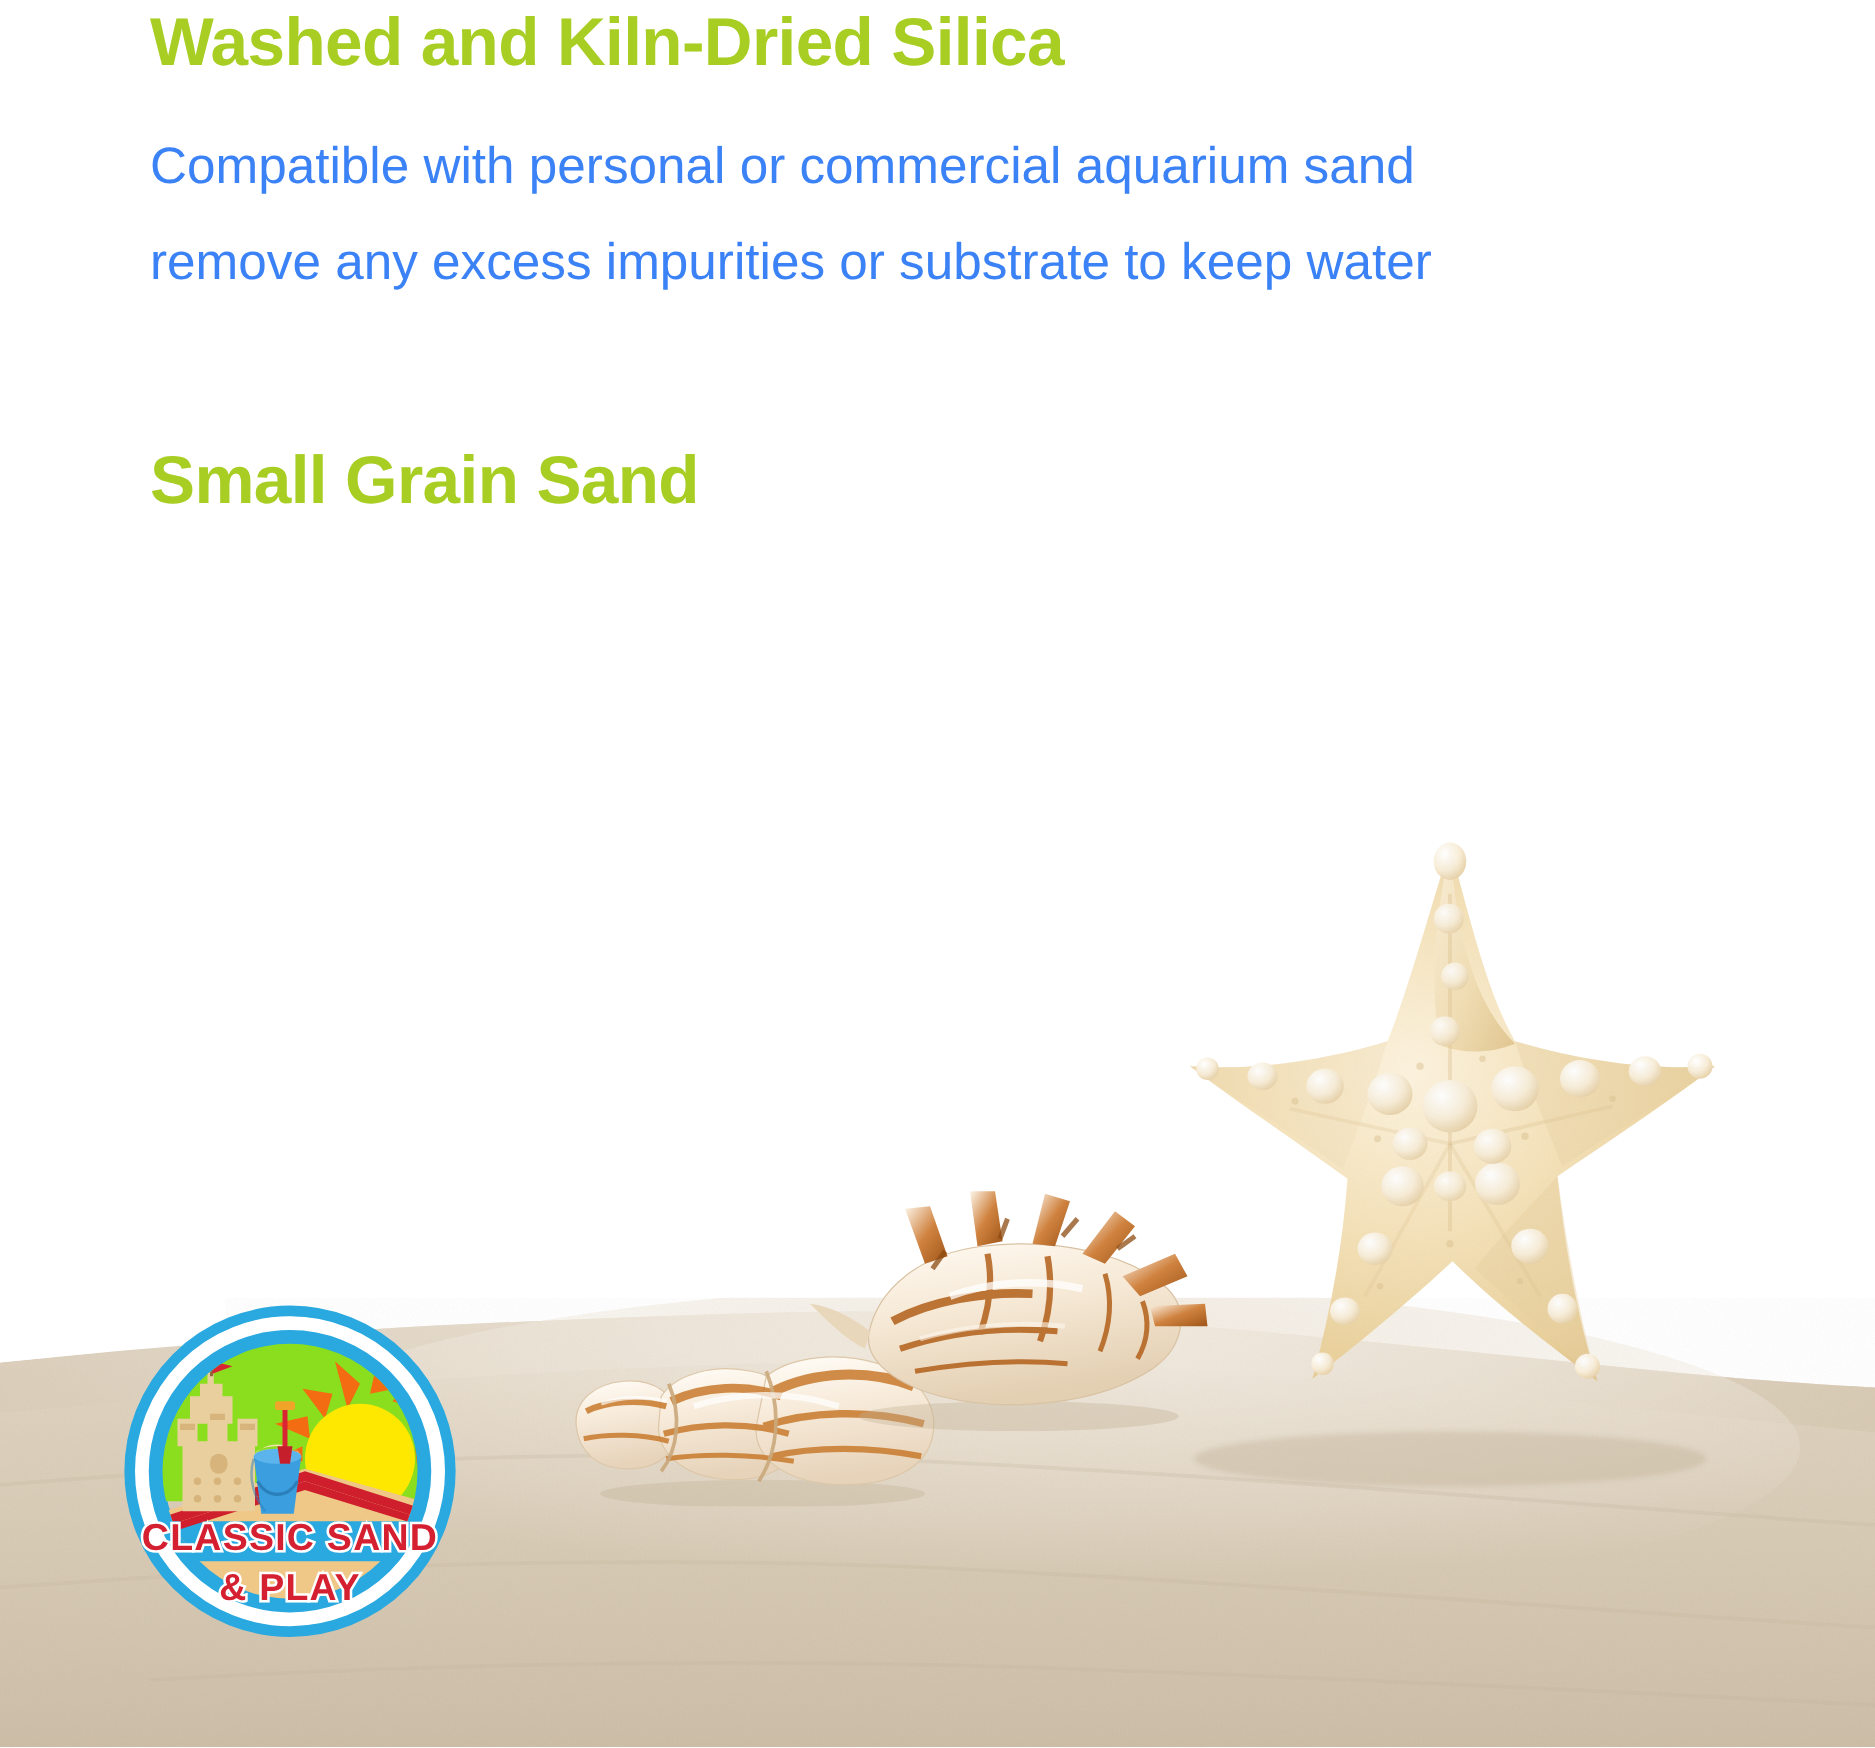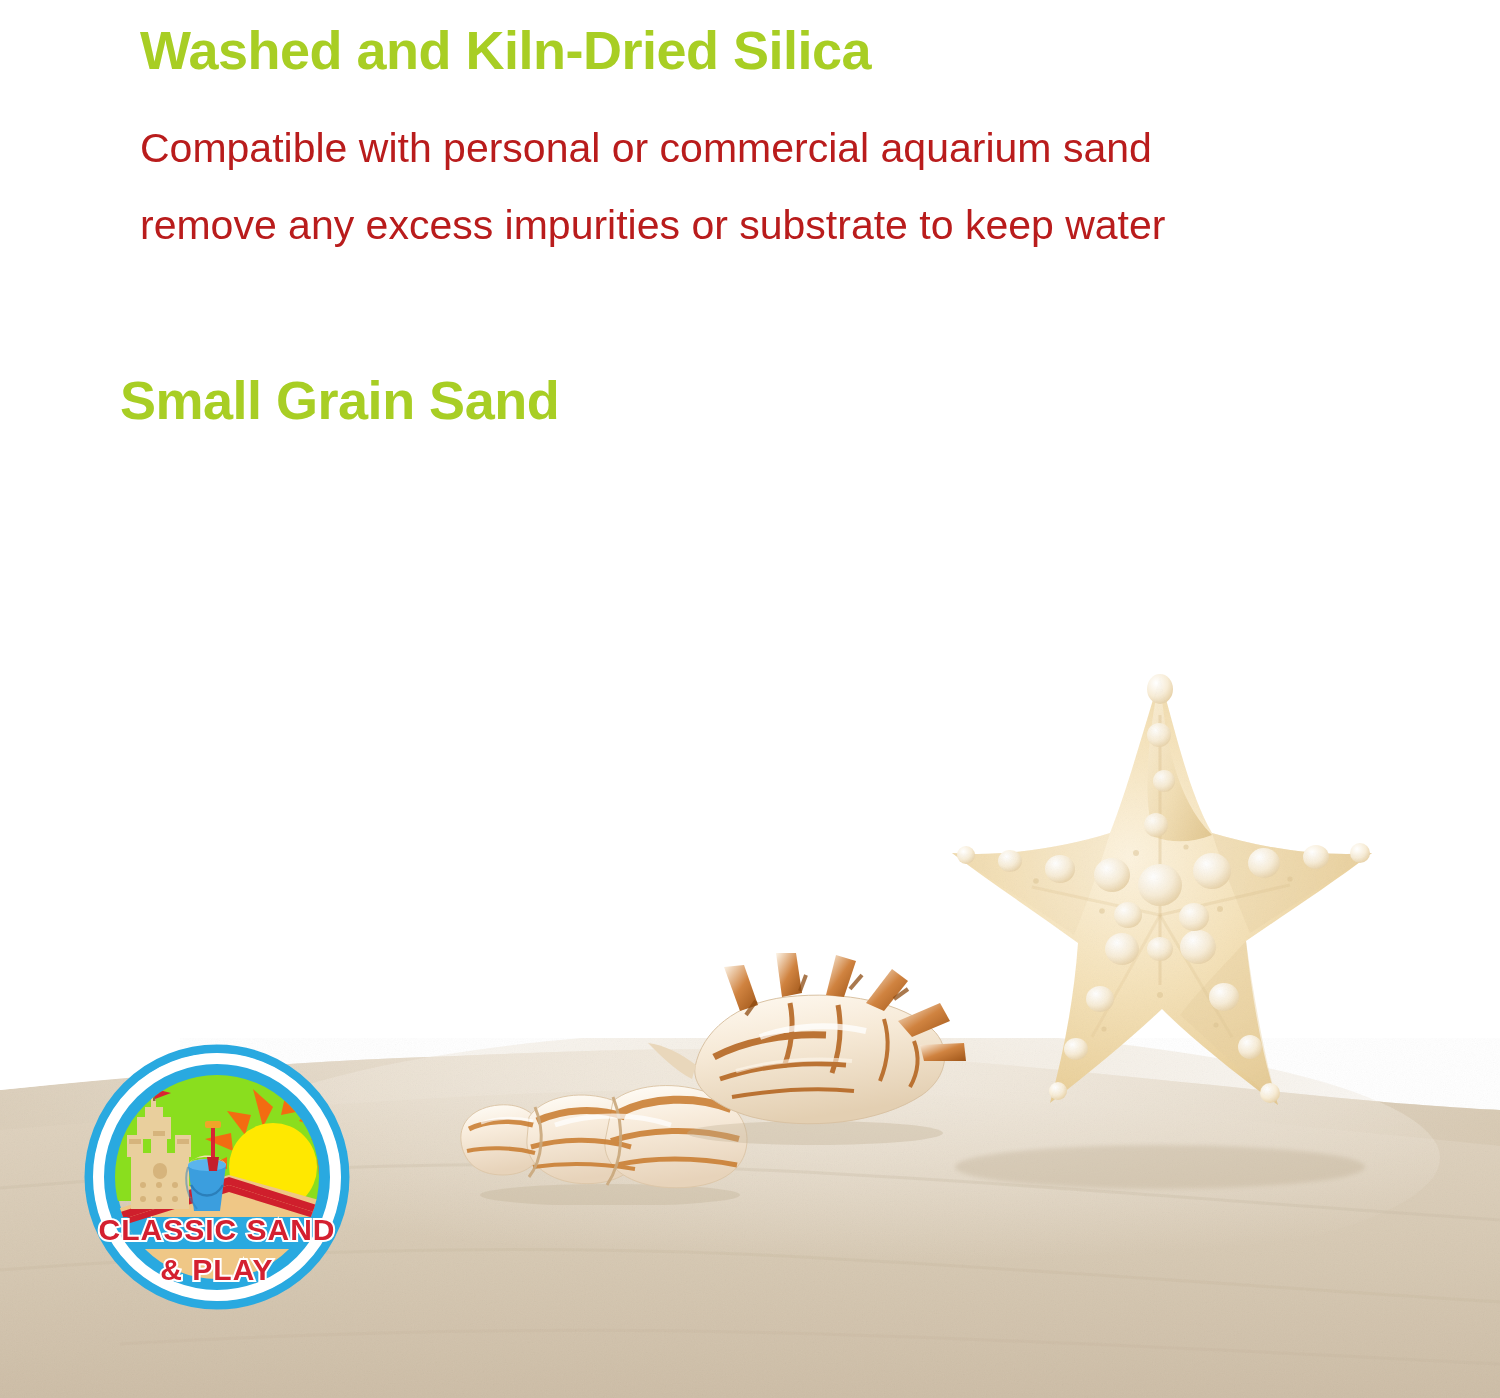--- a/index.html
+++ b/index.html
@@ -33,26 +33,26 @@
     letter-spacing: -0.5px;
     color: #a8ce24;
     margin: 0;
     white-space: nowrap;
   }
   .body-text {
     font-family: "Liberation Sans", sans-serif;
     font-weight: normal;
     font-size: 41px;
     line-height: 77px;
-    color: #b91c1c;
+    color: #3b82f6;
     margin: 0;
   }
   .body-text .ln { display: block; white-space: nowrap; }
 
-  #section-1 { padding-top: 18px; margin-left: 20px; }
+  #section-1 { padding-top: 2px; }
   #section-1 .body-text { margin-top: 28px; }
   #section-2 { margin-top: 104px; }
   #section-2 .body-text { margin-top: 30px; }
 
   
   .scene {
     position: absolute;
     left: 0; right: 0; bottom: 0;
     height: 360px;
     z-index: 10;
@@ -83,21 +83,21 @@
     left: 445px;
     top: 1055px;
     width: 315px;
     height: 150px;
     z-index: 21;
   }
 
   
   .logo {
     position: absolute;
-    left: 67px;
+    left: 82px;
     top: 1035px;
     width: 300px;
     height: 280px;
     z-index: 60;
   }
   .logo svg { display: block; width: 100%; height: 100%; }
 </style>
 </head>
 <body>
 

